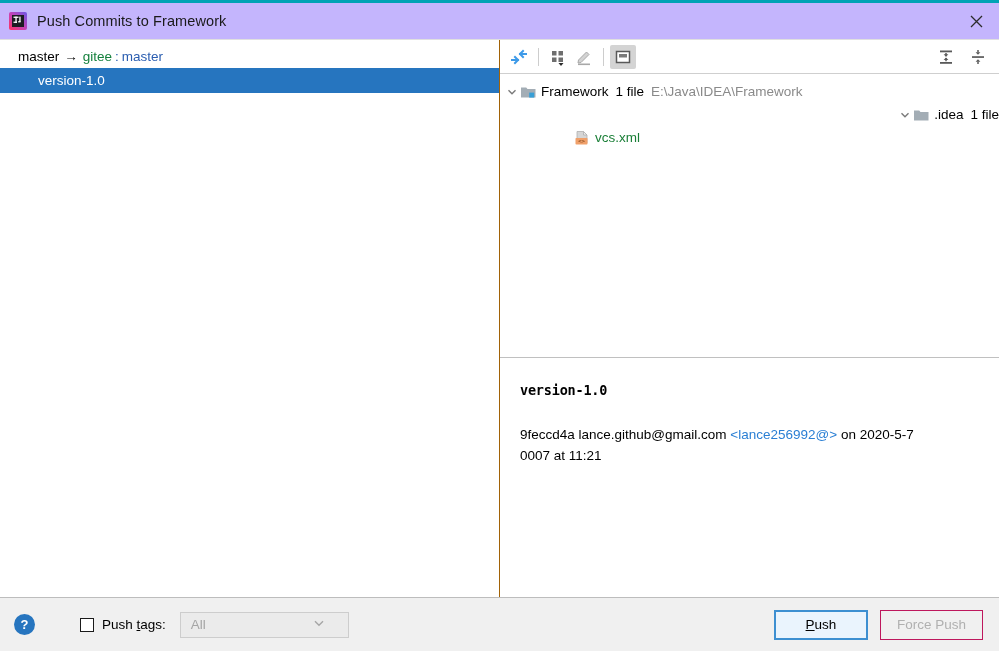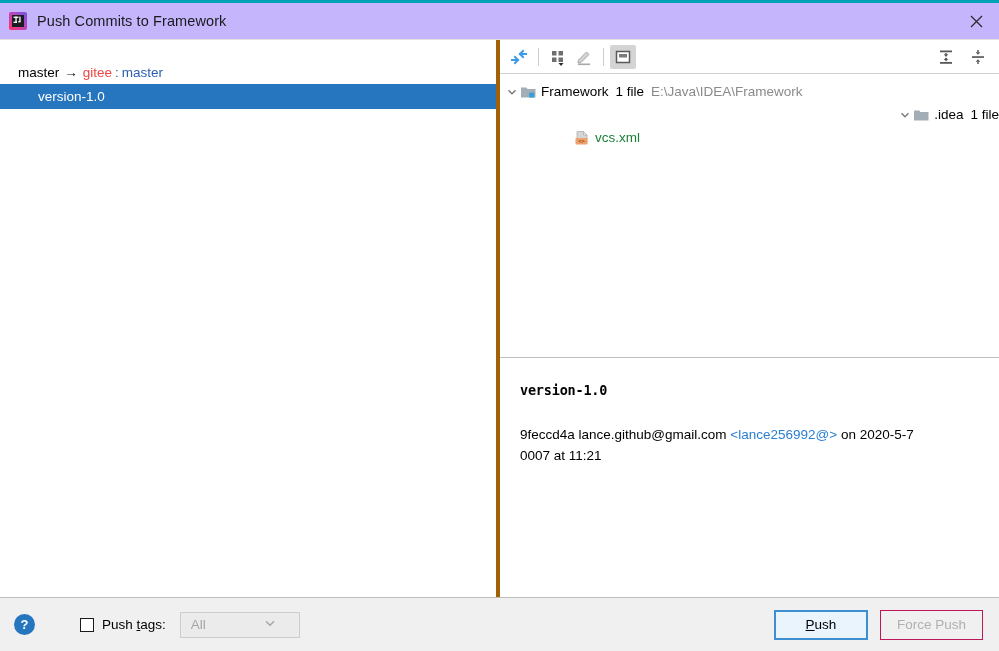--- a/index.html
+++ b/index.html
@@ -70,36 +70,36 @@
     position: relative;
     min-height: 0;
   }
 
   
   .left-pane {
     width: 500px;
     min-width: 500px;
     background: #ffffff;
     position: relative;
-    border-right: 4px solid #a16207;
-    box-sizing: border-box;
-    padding-top: 20px;
+    border-right: 1px solid #a16207;
+    box-sizing: border-box;
+    padding-top: 4px;
     overflow: hidden;
   }
   .repo-row {
     height: 24px;
     display: flex;
     align-items: center;
     padding-left: 18px;
     font-size: 13.5px;
     white-space: nowrap;
   }
   .repo-row .src { color: #000000; }
   .repo-row .arrow { color: #000000; margin: 0 5px; }
-  .repo-row .remote { color: #ef4444; }
+  .repo-row .remote { color: #15803d; }
   .repo-row .sep { color: #2a5db0; margin: 0 3px; }
   .repo-row .tgt { color: #2a5db0; }
 
   .commit-row {
     height: 25px;
     display: flex;
     align-items: center;
     padding-left: 38px;
     font-size: 13.5px;
     background: #2675bf;
@@ -245,21 +245,21 @@
   }
   .chk-label {
     margin-left: 8px;
     font-size: 13.5px;
     color: #000000;
     cursor: pointer;
   }
   .chk-label u { text-decoration: underline; }
   .combo {
     margin-left: 14px;
-    width: 120px;
+    width: 169px;
     height: 26px;
     background: #ebebeb;
     border: 1px solid #cdcdcd;
     box-sizing: border-box;
     display: flex;
     align-items: center;
     justify-content: space-between;
     padding: 0 23px 0 10px;
     color: #a6a6a6;
     font-size: 13.5px;

